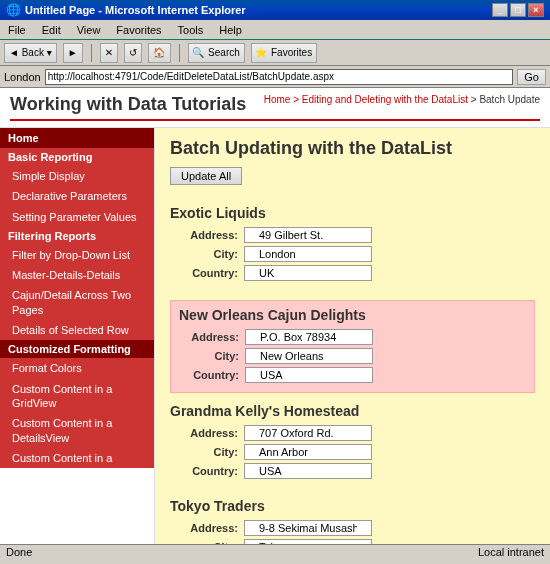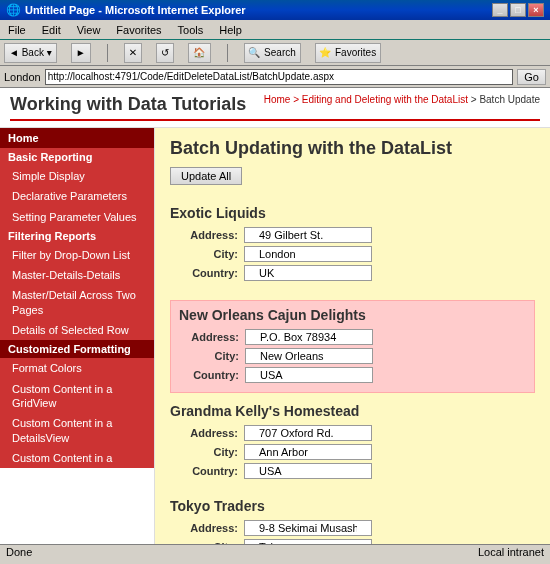--- a/index.html
+++ b/index.html
@@ -41,21 +41,21 @@
     }
     .menu-item { padding: 1px 4px; cursor: pointer; }
 
     
     .toolbar {
       background: #d4d0c8;
       border-bottom: 1px solid #808080;
       padding: 2px 4px;
       display: flex;
       align-items: center;
-      gap: 14px;
+      gap: 6px;
       height: 26px;
     }
     .toolbar-btn {
       background: linear-gradient(to bottom, #f0f0f0, #d8d8d8);
       border: 1px solid #a0a0a0;
       padding: 1px 4px;
       font-size: 10px;
       cursor: pointer;
       height: 20px;
       display: flex; align-items: center;
@@ -319,21 +319,21 @@
       <div class="sidebar-home">Home</div>
 
       <div class="sidebar-section">Basic Reporting</div>
       <div class="sidebar-item">Simple Display</div>
       <div class="sidebar-item">Declarative Parameters</div>
       <div class="sidebar-item">Setting Parameter Values</div>
 
       <div class="sidebar-section">Filtering Reports</div>
       <div class="sidebar-item">Filter by Drop-Down List</div>
       <div class="sidebar-item">Master-Details-Details</div>
-      <div class="sidebar-item">Master/Detail Across Two Pages</div>
+      <div class="sidebar-item">Cajun/Detail Across Two Pages</div>
       <div class="sidebar-item">Details of Selected Row</div>
 
       <div class="sidebar-section-dark">Customized Formatting</div>
       <div class="sidebar-item">Format Colors</div>
       <div class="sidebar-item">Custom Content in a GridView</div>
       <div class="sidebar-item">Custom Content in a DetailsView</div>
       <div class="sidebar-item">Custom Content in a</div>
     </div>
 
     <div class="content-area">

